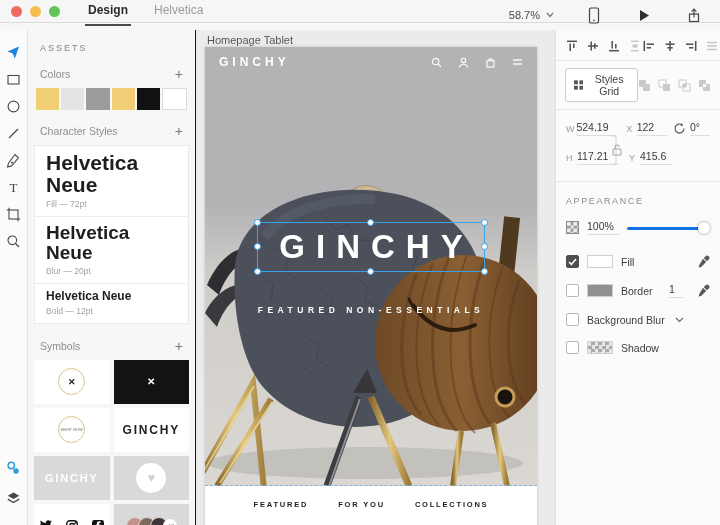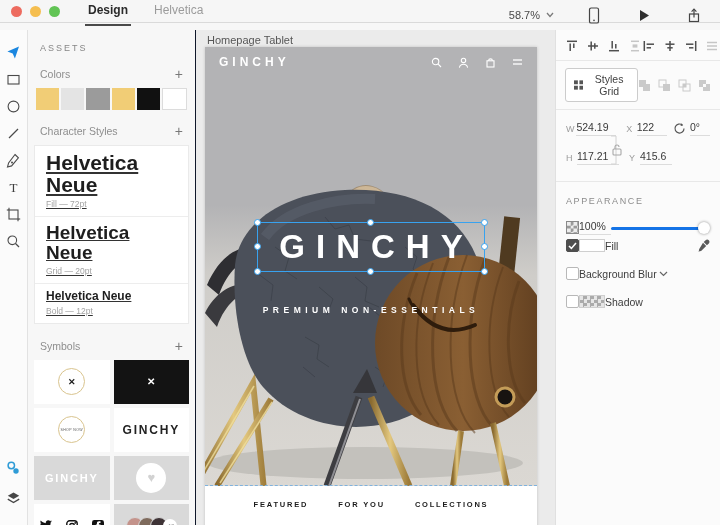--- a/index.html
+++ b/index.html
@@ -27,21 +27,21 @@
   .tool.bottom { height:30px; }
 
   
   .assets { position:absolute; left:28px; top:30px; bottom:0; width:168px; background:#F7F7F7; border-right:1px solid #0f172a; z-index:10; overflow:hidden; }
   .assets-title { margin:13px 0 0 12px; font-size:9px; letter-spacing:2px; color:#878787; }
   .sec-head { display:flex; justify-content:space-between; align-items:center; margin:15px 12px 0; font-size:10.5px; color:#8E8E8E; }
   .plus { font-size:14px; color:#787878; line-height:10px; }
   .swatches { display:flex; gap:2px; margin:8px 8px 0; }
   .swatch { flex:1; height:22px; }
   .swatch.white { border:1px solid #DCDCDC; }
-  .style-cards { margin:8px 6px 16px; background:#fff; border:1px solid #EAEAEA;text-decoration:underline; }
+  .style-cards { margin:8px 6px 16px; background:#fff; border:1px solid #EAEAEA; }
   .style-card { padding:6px 11px 7px; border-bottom:1px solid #EDEDED; }
   .style-card:last-child { border-bottom:none; }
   .style-name { font-weight:bold; color:#1E1E1E; line-height:1.05; }
   .s72 { font-size:21px; } .s20 { font-size:19px; } .s12 { font-size:12px; }
   .style-detail { font-size:8.5px; color:#A3A3A3; margin-top:3px; }
   .sym-grid { display:grid; grid-template-columns:1fr 1fr; gap:4px; margin:8px 6px 0; }
   .sym { height:44px; background:#fff; display:flex; align-items:center; justify-content:center; }
   .sym.gray { background:#D9D9D9; } .sym.dark { background:#131313; }
   .ring { width:27px; height:27px; border:1px solid #D9C48E; border-radius:50%; display:flex; align-items:center; justify-content:center; }
   .x-dark { font-size:9px; font-weight:bold; color:#1B1B1B; }
@@ -89,27 +89,27 @@
   .transform { position:relative; padding:11px 10px 2px; }
   .f-row { display:flex; align-items:center; margin-bottom:14px; }
   .f-label { font-size:9px; color:#9C9C9C; width:11px; }
   .f-val { font-size:10.5px; color:#3A3A3A; border-bottom:1px solid #DCDCDC; padding-bottom:2px; }
   .w-val { width:42px; } .x-val { width:32px; margin-right:6px; } .r-val { width:20px; }
   .x-lab { margin-left:10px; }
   .rot { display:flex; align-items:center; gap:4px; margin-left:auto; }
   .link-bracket { position:absolute; left:55px; top:22px; }
   .appearance { padding:6px 10px 0; }
   .app-title { font-size:9px; letter-spacing:1.6px; color:#8C8C8C; margin:8px 0 14px; }
-  .opacity-row { display:flex; align-items:center; gap:0; margin-bottom:4px; }
+  .opacity-row { display:flex; align-items:center; gap:8px; margin-bottom:20px; }
   .op-icon { width:13px; height:13px; border:1px solid #8A8A8A; background:conic-gradient(#9A9A9A 25%, #EDEDED 0 50%, #9A9A9A 0 75%, #EDEDED 0); background-size:6.5px 6.5px; }
   .op-val { font-size:10.5px; color:#3A3A3A; border-bottom:1px solid #DCDCDC; width:32px; padding-bottom:2px; }
   .slider { flex:1; position:relative; height:12px; }
   .slider-track { position:absolute; top:5px; left:0; right:4px; height:3px; border-radius:2px; }
   .slider-knob { position:absolute; right:0; top:0; width:12px; height:12px; border-radius:50%; background:#fff; box-shadow:0 0 3px rgba(0,0,0,.45); }
-  .prop-row { display:flex; align-items:center; gap:0; margin-bottom:15px; }
+  .prop-row { display:flex; align-items:center; gap:8px; margin-bottom:15px; }
   .cbx { width:13px; height:13px; border:1px solid #B8B8B8; border-radius:2px; background:#fff; display:flex; align-items:center; justify-content:center; }
   .cbx.checked { background:#4E4E4E; border-color:#4E4E4E; }
   .swatch-box { width:26px; height:13px; border:1px solid #CFCFCF; }
   .sw-fill { background:#fff; } .sw-border { background:#909090; }
   .sw-shadow { background:conic-gradient(#ABABAB 25%, #E6E6E6 0 50%, #ABABAB 0 75%, #E6E6E6 0); background-size:7px 7px; }
   .prop-label { font-size:10.5px; color:#3D3D3D; }
   .spacer { flex:1; }
   .b-val { font-size:10.5px; color:#3A3A3A; border-bottom:1px solid #DCDCDC; width:14px; text-align:left; padding-bottom:2px; margin-right:6px; }
   .chev { margin-left:2px; }
 </style>
@@ -238,21 +238,21 @@
       <span>Character Styles</span>
       <span class="plus">+</span>
     </div>
     <div class="style-cards">
       <div class="style-card">
         <div class="style-name s72">Helvetica Neue</div>
         <div class="style-detail">Fill — 72pt</div>
       </div>
       <div class="style-card">
         <div class="style-name s20">Helvetica Neue</div>
-        <div class="style-detail">Grid — 20pt</div>
+        <div class="style-detail">Blur — 20pt</div>
       </div>
       <div class="style-card">
         <div class="style-name s12">Helvetica Neue</div>
         <div class="style-detail">Bold — 12pt</div>
       </div>
     </div>
 
     <div class="sec-head">
       <span>Symbols</span>
       <span class="plus">+</span>
@@ -412,21 +412,21 @@
           <span class="hero-title">GINCHY</span>
           <span class="handle h-tl"></span>
           <span class="handle h-tc"></span>
           <span class="handle h-tr"></span>
           <span class="handle h-ml"></span>
           <span class="handle h-mr"></span>
           <span class="handle h-bl"></span>
           <span class="handle h-bc"></span>
           <span class="handle h-br"></span>
         </div>
-        <div class="tagline">PREMIUM  NON-ESSENTIALS</div>
+        <div class="tagline">FEATURED  NON-ESSENTIALS</div>
       </div>
 
       <div class="viewport-guide"></div>
 
       <div class="site-footer">
         <span class="nav-link active">FEATURED</span>
         <span class="nav-link">FOR YOU</span>
         <span class="nav-link">COLLECTIONS</span>
       </div>
     </div>
@@ -579,20 +579,30 @@
             </svg>
         </span>
         <span class="swatch-box sw-fill"></span>
         <span class="prop-label">Fill</span>
         <span class="spacer"></span>
         <svg width="13" height="13" viewBox="0 0 13 13">
             <path fill="#5A5A5A" d="M11.8,1.2 c0.9,0.9 0.9,2.3 0,3.2 l-1.9,1.9 -3.2,-3.2 1.9,-1.9 c0.9,-0.9 2.3,-0.9 3.2,0 z M6,3.8 l3.2,3.2 -4.8,4.8 c-0.3,0.3 -0.7,0.4 -1.1,0.3 l-1.8,0.6 0.6,-1.8 c-0.1,-0.4 0,-0.8 0.3,-1.1 z"></path>
           </svg>
       </div>
 
+      <div class="prop-row">
+        <span class="cbx"></span>
+        <span class="swatch-box sw-border"></span>
+        <span class="prop-label">Border</span>
+        <span class="spacer"></span>
+        <span class="b-val">1</span>
+        <svg width="13" height="13" viewBox="0 0 13 13">
+            <path fill="#5A5A5A" d="M11.8,1.2 c0.9,0.9 0.9,2.3 0,3.2 l-1.9,1.9 -3.2,-3.2 1.9,-1.9 c0.9,-0.9 2.3,-0.9 3.2,0 z M6,3.8 l3.2,3.2 -4.8,4.8 c-0.3,0.3 -0.7,0.4 -1.1,0.3 l-1.8,0.6 0.6,-1.8 c-0.1,-0.4 0,-0.8 0.3,-1.1 z"></path>
+          </svg>
+      </div>
 
       <div class="prop-row">
         <span class="cbx"></span>
         <span class="prop-label">Background Blur</span>
         <svg class="chev" width="9" height="6" viewBox="0 0 9 6">
             <polyline points="1,1 4.5,4.5 8,1" fill="none" stroke="#666" stroke-width="1.2"></polyline>
           </svg>
       </div>
 
       <div class="prop-row">

